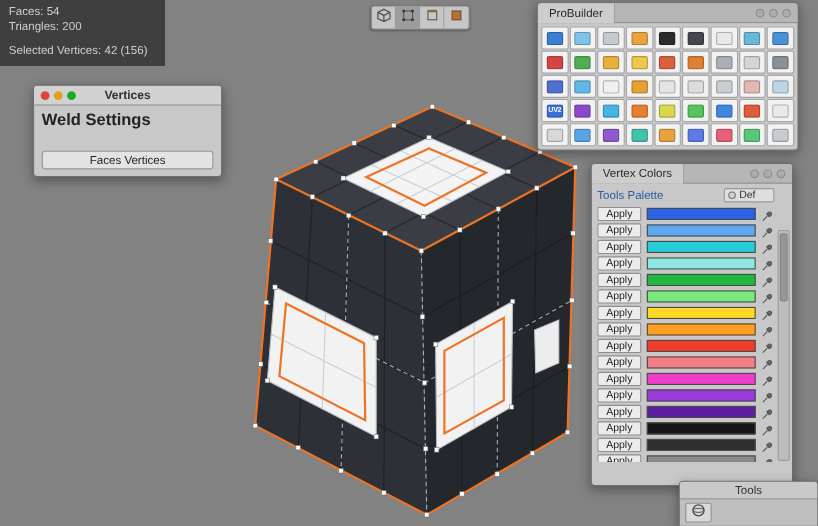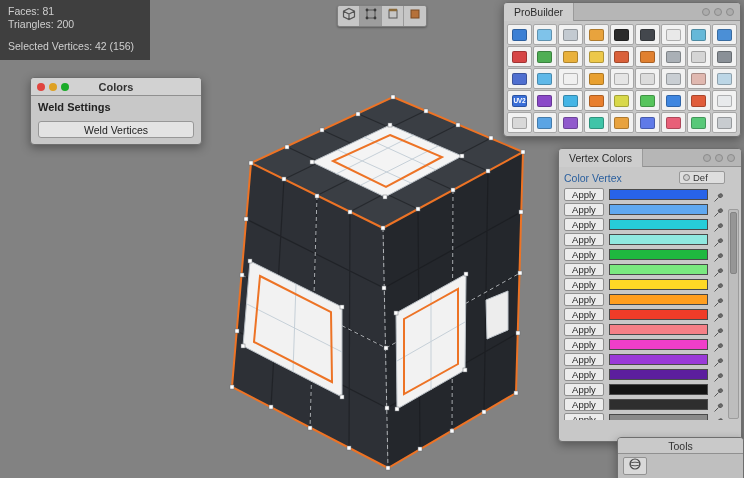--- a/index.html
+++ b/index.html
@@ -25,47 +25,47 @@
   .window { position:absolute; background:#c8c8c8; border:1px solid #6e6e6e; border-radius:4px;
             box-shadow:0 3px 10px rgba(0,0,0,.35); overflow:hidden; }
   .titlebar { height:18px; background:#b6b6b6; display:flex; align-items:center; position:relative;
               border-bottom:1px solid #909090; }
   .tab { height:18px; background:#cdcdcd; display:flex; align-items:center; padding:0 10px;
          font-size:10.5px; color:#2b2b2b; border-right:1px solid #9a9a9a; border-top-left-radius:4px; }
   .win-dots { position:absolute; right:6px; top:5px; display:flex; gap:4px; }
   .win-dot { width:8px; height:8px; border-radius:50%; background:#acacac; border:1px solid #8b8b8b; }
 
   
-  .probuilder { left:503px; top:2px; width:238px; }
+  .probuilder { left:488px; top:2px; width:238px; }
   .pb-grid { display:grid; grid-template-columns:repeat(9,1fr); gap:1px; padding:3px; }
   .pb-tool { height:21px; background:#f2f2f2; border:1px solid #a6a6a6; border-radius:2px;
              display:flex; align-items:center; justify-content:center; cursor:pointer; position:relative; }
   .pb-glyph { width:15px; height:12px; border-radius:2px; border:1px solid rgba(0,0,0,.25);
               display:flex; align-items:center; justify-content:center; }
   .pb-label { font-size:6.5px; font-weight:bold; color:#fff; letter-spacing:-.3px; }
 
   
   .options { left:30px; top:77px; width:172px; }
   .options .titlebar { background:#d2d2d2; justify-content:center; }
   .traffic { position:absolute; left:6px; top:5px; display:flex; gap:4px; }
   .tl { width:8px; height:8px; border-radius:50%; }
   .tl.red{background:#e0443e;} .tl.yellow{background:#dea123;} .tl.green{background:#1aab29;}
   .opt-title { font-size:11px; font-weight:bold; color:#333; }
   .opt-body { padding:5px 7px 6px; }
-  .opt-section { font-size:11px; font-weight:bold; color:#222; margin-bottom:8px; }
+  .opt-section { font-size:15px; font-weight:bold; color:#222; margin-bottom:19px; }
   .opt-row { display:flex; align-items:center; margin-bottom:6px; }
   .opt-label { flex:1; font-size:10.5px; color:#30445a; }
   .textfield { width:60px; height:14px; background:#fff; border:1px solid #8a8a8a; font-size:10px;
                display:flex; align-items:center; padding:0 2px; cursor:text; }
   .textfield .sel { background:#3d6ebf; color:#fff; padding:0 2px; }
   .opt-btn { display:block; width:100%; height:17px; background:#e3e3e3; border:1px solid #979797;
              border-radius:3px; font-size:10.5px; color:#222; cursor:pointer; font-family:inherit; }
 
   
-  .vertex-colors { left:558px; top:148px; width:184px; height:294px; }
+  .vertex-colors { left:537px; top:148px; width:184px; height:294px; }
   .vc-body { padding:3px 16px 3px 5px; position:relative; }
   .vc-toolbar { display:flex; justify-content:flex-end; padding:2px 0 3px; }
   .small-btn { height:15px; padding:0 9px; background:#e6e6e6; border:1px solid #979797; border-radius:3px;
                font-size:10px; color:#222; cursor:pointer; font-family:inherit; }
   .vc-palette-row { display:flex; align-items:center; justify-content:space-between; margin:1px 0 4px; }
   .vc-palette-label { font-size:10.5px; color:#2a5f9e; }
   .def-field { display:flex; align-items:center; gap:3px; width:46px; height:13px; background:#dedede;
                border:1px solid #999; border-radius:2px; font-size:9.5px; color:#333; padding:0 3px; cursor:pointer; }
   .def-dot { width:7px; height:7px; border-radius:50%; border:1px solid #777; background:#cfcfcf; }
   .vc-list { display:flex; flex-direction:column; gap:2px; overflow:hidden; height:232px; }
@@ -181,21 +181,21 @@
       <rect x="394" y="311" width="4" height="4"></rect>
         <rect x="464" y="272" width="4" height="4"></rect>
         <rect x="463" y="368" width="4" height="4"></rect>
         <rect x="395" y="407" width="4" height="4"></rect>
     </g>
   </svg>
 
   <div class="stats">
     <div>
 
-    <div class="stat-line">Faces: 81</div>
+    <div class="stat-line">Faces: 54</div>
         <div class="stat-line">Triangles: 200</div>
       </div>
     <div class="gap"></div>
     <div>
 
         <div class="stat-line">Selected Vertices: 42 (156)</div>
       </div>
   </div>
 
   <div class="mode-toolbar">
@@ -519,42 +519,42 @@
       </div>
   </div>
 
   <div class="window options">
     <div class="titlebar">
       <div class="traffic">
         <span class="tl red"></span>
         <span class="tl yellow"></span>
         <span class="tl green"></span>
       </div>
-      <span class="opt-title">Colors</span>
+      <span class="opt-title">Vertices</span>
     </div>
     <div class="opt-body">
       <div class="opt-section">Weld Settings</div>
-      <button class="opt-btn">Weld Vertices</button>
+      <button class="opt-btn">Faces Vertices</button>
     </div>
   </div>
 
   <div class="window vertex-colors">
     <div class="titlebar">
       <div class="tab">
         <span>Vertex Colors</span>
       </div>
       <div class="win-dots">
         <span class="win-dot"></span>
         <span class="win-dot"></span>
         <span class="win-dot"></span>
       </div>
     </div>
     <div class="vc-body">
       <div class="vc-palette-row">
-        <span class="vc-palette-label">Color Vertex</span>
+        <span class="vc-palette-label">Tools Palette</span>
         <div class="def-field">
           <span class="def-dot"></span>
           <span>Def</span>
         </div>
       </div>
       <div class="vc-list">
 
           <div class="vc-row">
             <button class="apply-btn">Apply</button>
             <div class="swatch" style="background-color: rgb(40, 99, 232);"></div>

